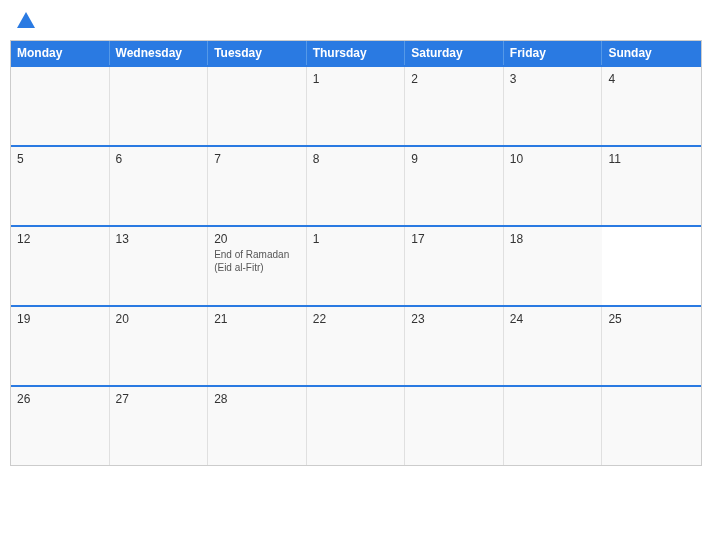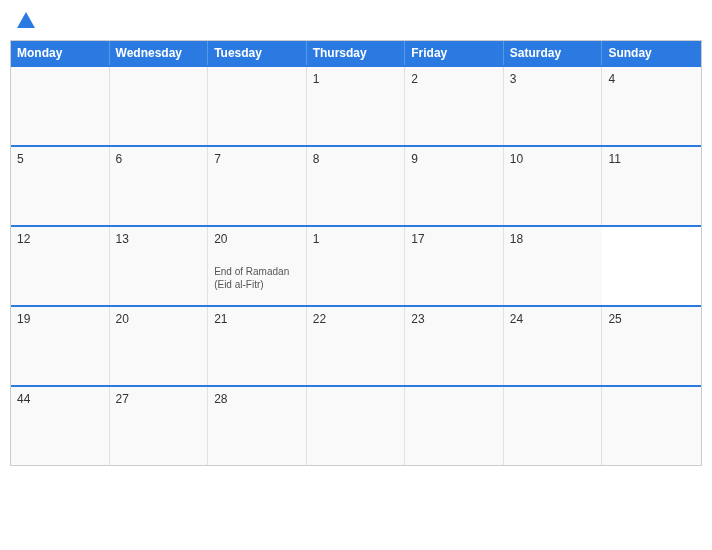--- a/index.html
+++ b/index.html
@@ -97,21 +97,21 @@
     }
     .day-num {
       font-size: 12px;
       color: #333;
       display: block;
       margin-bottom: 2px;
     }
     .day-event {
       font-size: 10px;
       color: #555;
-      margin-top: 19px;
+      margin-top: 2px;
       line-height: 1.3;
     }
     .logo-wrapper {
       display: flex;
       flex-direction: column;
       align-items: flex-start;
     }
     .logo-line1 {
       display: flex;
       align-items: center;
@@ -140,22 +140,22 @@
     <h1 class="month-title"></h1>
     <div class="country"></div>
   </div>
 
   <div class="calendar">
     <div class="cal-header-row">
     <div class="cal-header-cell">Monday</div>
         <div class="cal-header-cell">Wednesday</div>
         <div class="cal-header-cell">Tuesday</div>
         <div class="cal-header-cell">Thursday</div>
+        <div class="cal-header-cell">Saturday</div>
         <div class="cal-header-cell">Friday</div>
-        <div class="cal-header-cell">Saturday</div>
         <div class="cal-header-cell">Sunday</div>
       </div>
     <div class="cal-body">
     <div class="cal-week">
           <div class="cal-cell empty"></div>
           <div class="cal-cell empty"></div>
           <div class="cal-cell empty"></div>
           <div class="cal-cell">
             <span class="day-num">1</span>
           </div>
@@ -231,21 +231,21 @@
           </div>
           <div class="cal-cell">
             <span class="day-num">24</span>
           </div>
           <div class="cal-cell">
             <span class="day-num">25</span>
           </div>
         </div>
         <div class="cal-week">
           <div class="cal-cell">
-            <span class="day-num">44</span>
+            <span class="day-num">26</span>
           </div>
           <div class="cal-cell">
             <span class="day-num">27</span>
           </div>
           <div class="cal-cell">
             <span class="day-num">28</span>
           </div>
           <div class="cal-cell empty"></div>
           <div class="cal-cell empty"></div>
           <div class="cal-cell empty"></div>

